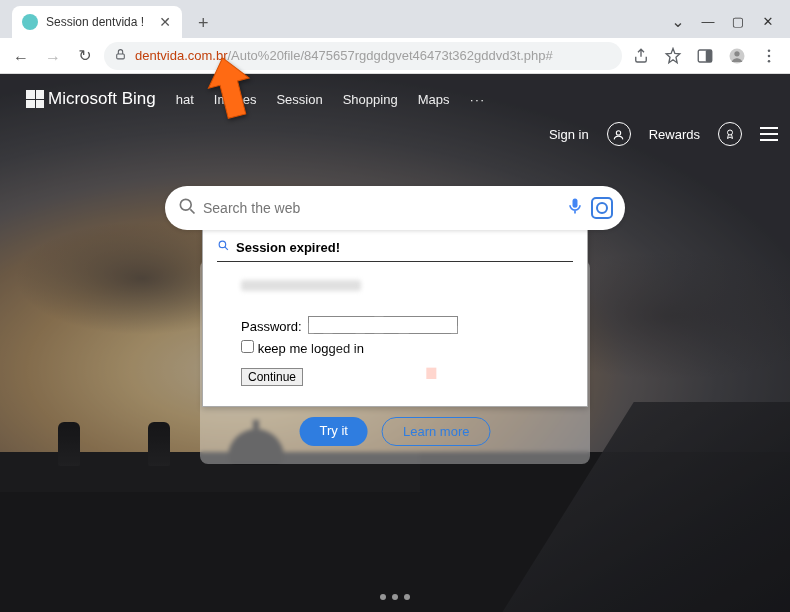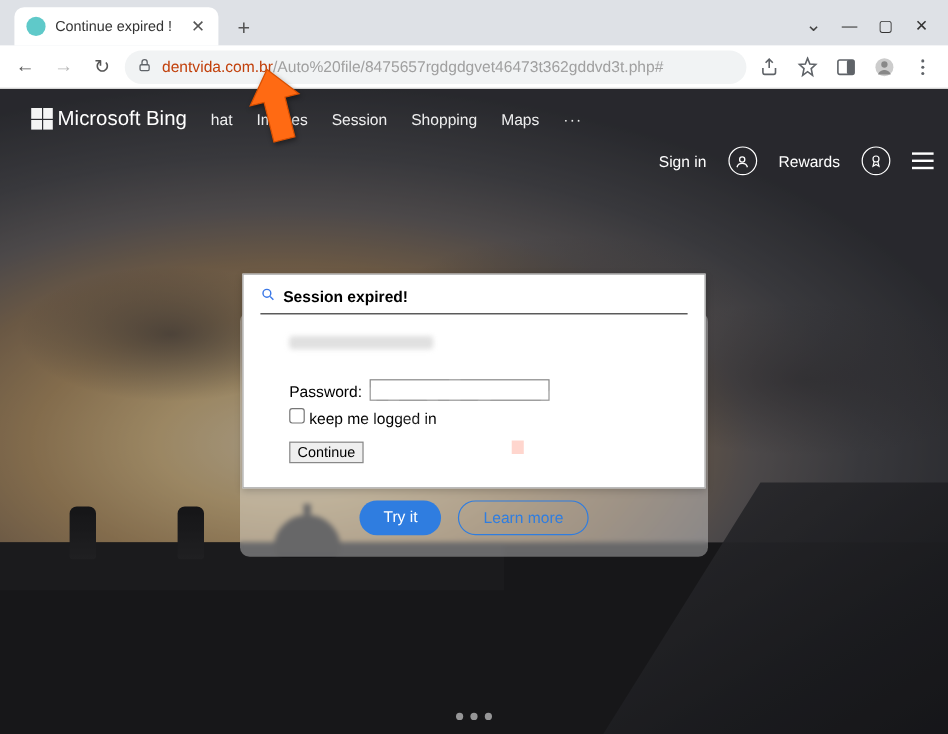--- a/index.html
+++ b/index.html
@@ -90,21 +90,21 @@
 
 .carousel-dots{ position:absolute; bottom:12px; left:50%; transform:translateX(-50%); display:flex; gap:6px; z-index:3;}
 .cdot{ width:6px;height:6px;border-radius:50%;background:rgba(255,255,255,0.55);}
 </style>
 </head>
 <body>
 
 <div class="titlebar">
   <div class="tab">
     <span class="favicon"></span>
-    <span class="tab-title">Continue expired !</span>
+    <span class="tab-title">Session dentvida !</span>
     <span class="tab-close">✕</span>
   </div>
   <span class="newtab">+</span>
   <div class="winctrls">
     <span class="chevron-down-btn">⌄</span>
     <span class="winbtn">—</span>
     <span class="winbtn">▢</span>
     <span class="winbtn">✕</span>
   </div>
 </div>
@@ -200,20 +200,32 @@
           <path d="M9 13l-2 8 5-3 5 3-2-8"></path>
         </svg>
       </span>
     <span class="hamburger">
         <span></span>
         <span></span>
         <span></span>
       </span>
   </div>
 
+  <div class="searchbar">
+    <span class="search-ico"><svg width="20" height="20" viewBox="0 0 24 24" fill="none" stroke="currentColor" stroke-width="2">
+          <circle cx="10.5" cy="10.5" r="6.5"></circle>
+          <path d="M16 16l5 5"></path>
+        </svg></span>
+    <input class="search-input" placeholder="Search the web" style="">
+    <span class="mic"><svg width="20" height="20" viewBox="0 0 24 24" fill="currentColor">
+          <rect x="9" y="3" width="6" height="11" rx="3"></rect>
+          <path d="M6 11a6 6 0 0 0 12 0M12 18v3" fill="none" stroke="currentColor" stroke-width="2"></path>
+        </svg></span>
+    <span class="lens"></span>
+  </div>
 
   <div class="card">
     <span class="card-close">✕</span>
     <span class="card-arrows arr-l">‹</span>
     <span class="card-arrows arr-r">›</span>
     <div style="height:150px"></div>
     <div class="card-btns">
       <span class="pill primary">Try it</span>
       <span class="pill secondary">Learn more</span>
     </div>

